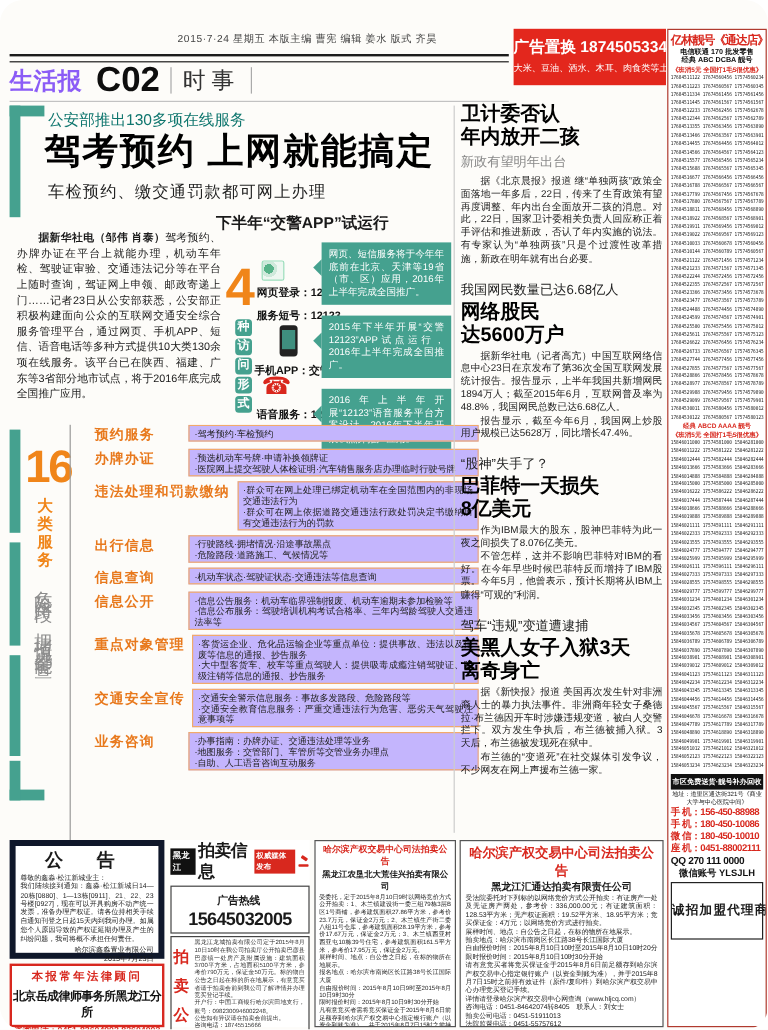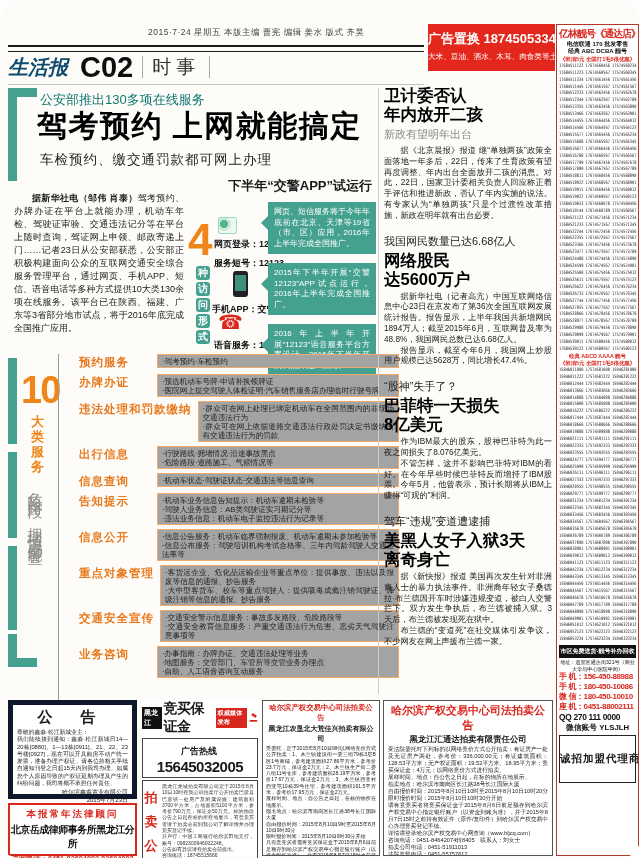--- a/index.html
+++ b/index.html
@@ -6,34 +6,34 @@
   .page{position:relative;width:640px;height:858px;background:#fdfcf9;overflow:hidden;
         font-family:"Liberation Sans",sans-serif;color:#1a1a1a;border-radius:19px;}
   .abs{position:absolute;}
   
   .dateline{left:148px;top:27px;font-size:8.5px;color:#444;letter-spacing:.5px;}
   .ad-top{left:428px;top:24px;width:127px;height:47px;background:#e3271d;color:#fff;text-align:center;}
   .ad-top .l1{font-size:13px;font-weight:800;margin-top:6px;white-space:nowrap;}
   .ad-top .l2{font-size:7.6px;margin-top:4px;white-space:nowrap;}
   .rule-double{left:8px;top:45px;width:416px;height:4px;border-top:2px solid #1c1c1c;border-bottom:1px solid #1c1c1c;}
   .masthead{left:8px;top:52px;width:416px;height:30px;display:flex;align-items:center;}
-  .logo{color:#0c4a6e;font-size:20px;font-weight:800;font-style:italic;font-family:"DejaVu Serif",serif;}
+  .logo{color:#8b5cf6;font-size:20px;font-weight:800;font-family:"DejaVu Serif",serif;}
   .pageno{font-size:29px;font-weight:800;color:#0e0e0e;margin-left:12px;}
   .msep{width:1px;height:22px;background:#aaa;margin:0 9px;}
   .section-name{font-size:19px;color:#333;letter-spacing:5px;}
   .rule-thin{left:8px;top:84px;width:416px;border-top:1px solid #c2c2c2;}
   
   .bracket{left:8px;top:88px;width:20px;height:84px;border-left:9px solid #45a18f;border-top:9px solid #45a18f;}
   .kicker{left:40px;top:91px;font-size:13px;color:#0f766e;}
   .headline{left:37px;top:106px;font-size:30px;font-weight:800;letter-spacing:1.5px;color:#000;white-space:nowrap;}
   .dek{left:40px;top:151px;font-size:13.5px;color:#222;letter-spacing:1px;}
   .story{left:14px;top:192px;width:170px;font-size:9px;line-height:13px;text-align:justify;}
   .story p{margin:0;text-indent:2em;}
   .story b{font-weight:bold;}
-  .apph{left:192px;top:177px;width:180px;text-align:right;font-size:13px;font-weight:800;}
+  .apph{left:180px;top:177px;width:180px;text-align:left;font-size:13px;font-weight:800;}
   
   .num4{left:188px;top:218px;font-size:44px;font-weight:800;color:#f08519;line-height:44px;}
   .vform{left:196px;top:266px;width:15px;}
   .vform span{display:block;width:14px;height:14px;margin-bottom:2px;background:#45a18f;color:#fff;
               font-size:10px;font-weight:bold;text-align:center;line-height:14px;border-radius:3px;}
   .af-item{font-size:9px;font-weight:bold;white-space:nowrap;color:#111;}
   .i1{left:214px;top:238px;} .i2{left:214px;top:257px;} .i3{left:212px;top:303px;} .i4{left:214px;top:339px;}
   .webicon{left:218px;top:217px;width:17px;height:15px;border:1px solid #9db;border-radius:2px;
            background:radial-gradient(circle at 30% 40%,#57b389 0 4px,#cfe9db 4px 7px,#eef7f1 7px);}
   .phoneicon{left:233px;top:271px;width:15px;height:26px;background:#222;border-radius:3px;}
@@ -49,21 +49,21 @@
   .tb1{top:358px;height:86px;} .tb2{top:452px;height:86px;} .tb3{top:546px;height:84px;}
   .lbracket{left:8px;top:634px;width:20px;height:24px;border-left:9px solid #45a18f;border-bottom:9px solid #45a18f;}
   .num10{left:21px;top:370px;font-size:38px;font-weight:800;color:#f08519;letter-spacing:-2px;line-height:40px;}
   .vcat{left:31px;top:414px;}
   .vcat span{display:block;font-size:13px;font-weight:800;color:#f08519;line-height:15px;}
   .vnote{left:25px;top:480px;writing-mode:vertical-rl;font-size:15px;color:#8d8d8d;letter-spacing:4px;}
   .cat-rows{left:58px;top:354px;width:320px;height:346px;overflow:hidden;border-left:1px solid #999;padding-left:20px;}
   .cat-row{display:flex;align-items:flex-start;margin-bottom:4px;}
   .cat-name{flex:0 0 auto;min-width:72px;font-size:11.5px;font-weight:800;color:#e8791d;
             letter-spacing:1px;margin-right:6px;white-space:nowrap;padding-top:1px;}
-  .cat-box{flex:1 1 auto;border:1px solid #f2aa6b;background:#a3a3a3;padding:1.5px 4px;
+  .cat-box{flex:1 1 auto;border:1px solid #f2aa6b;background:#c4b5fd;padding:1.5px 4px;
            font-size:7.6px;line-height:9px;color:#222;text-align:justify;}
   
   .vrule{left:378px;top:88px;height:606px;border-left:1px solid #ccc;}
   .news{left:384px;top:86px;width:168px;height:612px;overflow:hidden;}
   .art{margin-bottom:12px;}
   .art .akicker{font-size:11px;color:#222;margin-bottom:2px;}
   .art .atitle{font-size:16.5px;font-weight:800;line-height:19px;color:#000;margin-bottom:3px;}
   .art .asub{font-size:11px;color:#888;margin:2px 0 4px;}
   .art .abody p{margin:0;font-size:8.2px;line-height:10.8px;text-align:justify;text-indent:2em;color:#1a1a1a;}
   
@@ -163,21 +163,21 @@
   <div class="abs bubbles" id="bubbles">
       <div class="bubble">网页、短信服务将于今年年底前在北京、天津等19省（市、区）应用，2016年上半年完成全国推广。</div>
       <div class="bubble">2015年下半年开展“交警12123”APP试点运行，2016年上半年完成全国推广。</div>
       <div class="bubble">2016年上半年开展“12123”语音服务平台方案设计，2016年下半年开展试点并推广应用。</div>
     </div>
 
   <div class="abs tealbar tb1"></div>
   <div class="abs tealbar tb2"></div>
   <div class="abs tealbar tb3"></div>
   <div class="abs lbracket"></div>
-  <div class="abs num10">10</div>
+  <div class="abs num10">16</div>
   <div class="abs vcat" id="vcat">
       <span>大</span>
       <span>类</span>
       <span>服</span>
       <span>务</span>
     </div>
   <div class="abs vnote">危险路段、拥堵情况都能查</div>
   <div class="abs cat-rows" id="catrows">
       <div class="cat-row">
         <div class="cat-name">预约服务</div>
@@ -203,28 +203,20 @@
         <div class="cat-name">出行信息</div>
         <div class="cat-box">
           <div>·行驶路线·拥堵情况·沿途事故黑点</div>
           <div>·危险路段·道路施工、气候情况等</div>
         </div>
       </div>
       <div class="cat-row">
         <div class="cat-name">信息查询</div>
         <div class="cat-box">
           <div>·机动车状态·驾驶证状态·交通违法等信息查询</div>
-        </div>
-      </div>
-      <div class="cat-row">
-        <div class="cat-name">告知提示</div>
-        <div class="cat-box">
-          <div>·机动车业务信息告知提示：机动车逾期未检验等</div>
-          <div>·驾驶人业务信息：AB类驾驶证实习期记分等</div>
-          <div>·违法业务信息：机动车电子监控违法行为记录等</div>
         </div>
       </div>
       <div class="cat-row">
         <div class="cat-name">信息公开</div>
         <div class="cat-box">
           <div>·信息公告服务：机动车临界强制报废、机动车逾期未参加检验等</div>
           <div>·信息公布服务：驾驶培训机构考试合格率、三年内驾龄驾驶人交通违法率等</div>
         </div>
       </div>
       <div class="cat-row">
@@ -299,21 +291,21 @@
   </div>
   <div class="abs legal">
     <div class="t1">本报常年法律顾问</div>
     <div class="t2">北京岳成律师事务所黑龙江分所</div>
     <div class="t3">咨询电话：0451-82604902 82604903</div>
   </div>
 
   <div class="abs aucinfo">
     <div class="aih">
       <span class="tagblack">黑龙江</span>
-      <span class="ttl">竞买保证金</span>
+      <span class="ttl">拍卖信息</span>
       <span class="badge">权威媒体发布</span>
       <svg width="12" height="12" viewBox="0 0 14 14">
           <g fill="#d8281e">
             <rect x="1" y="10" width="12" height="3" rx="1"></rect>
             <rect x="4" y="1" width="8" height="4" rx="1" transform="rotate(35 8 3)"></rect>
           </g>
         </svg>
     </div>
     <div class="hotline">
       <span class="hl1">广告热线</span><span class="hl2">15645032005</span>

